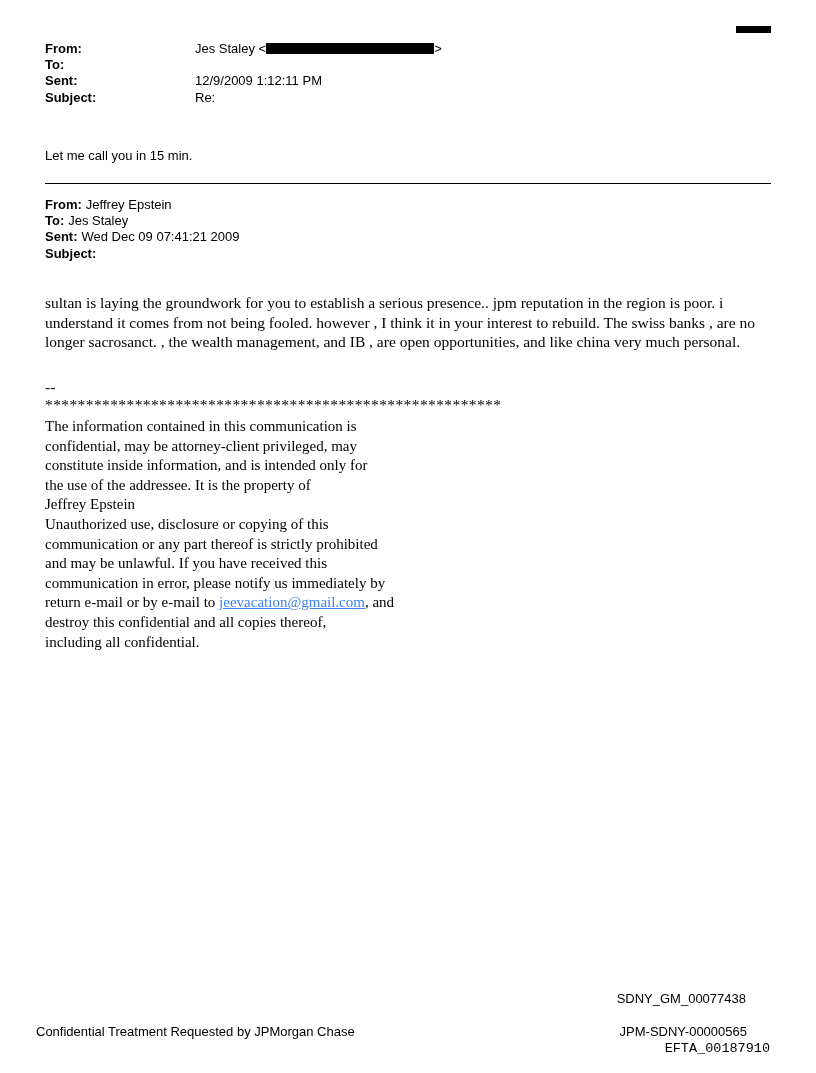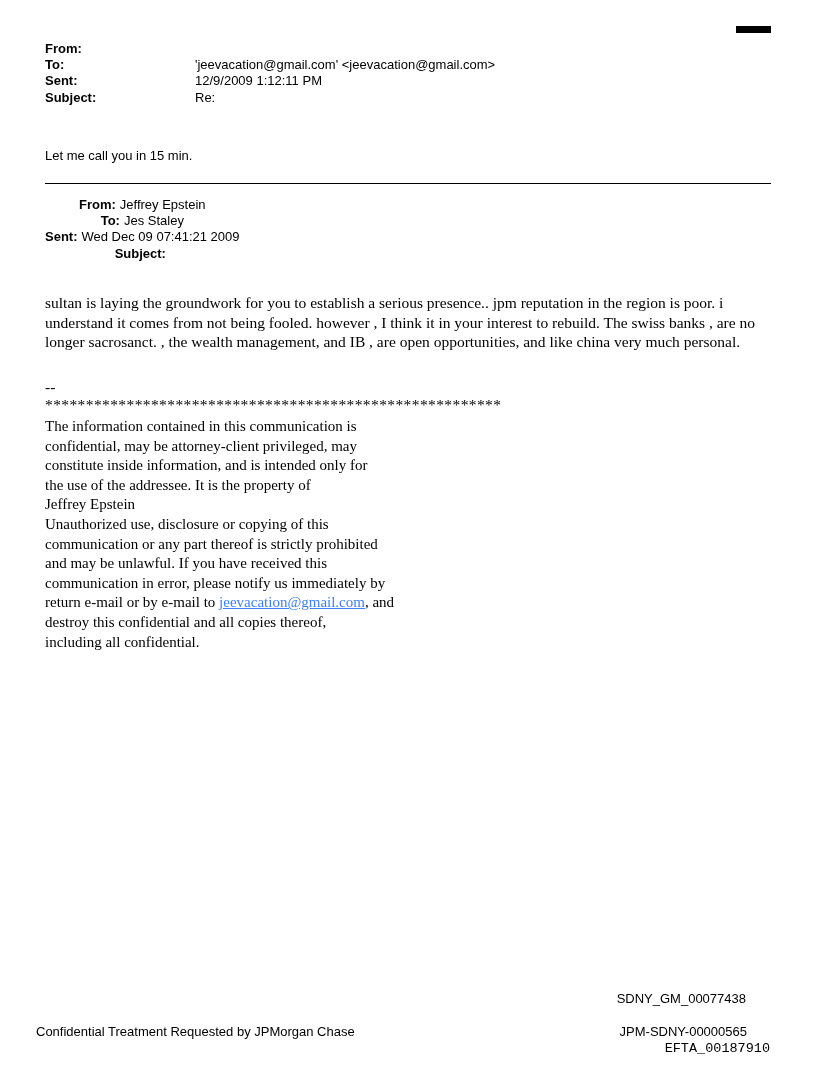--- a/index.html
+++ b/index.html
@@ -44,21 +44,20 @@
     position: absolute;
     left: 45px; top: 183px;
     width: 726px; height: 0;
     border-top: 1px solid #000000;
   }
   .header2 {
     position: absolute;
     left: 45px; top: 197px;
     font-size: 13px;
     line-height: 16.2px;
-    text-align: center;
   }
   .hlabel2 { font-weight: bold; margin-right: 4px; }
   .body2 {
     position: absolute;
     left: 45px; top: 293px;
     width: 734px;
     font-family: "Liberation Serif", serif;
     font-size: 15.5px;
     line-height: 19.5px;
   }
@@ -113,24 +112,24 @@
 </head>
 <body>
 
 <div class="page">
 
   <div class="top-redaction"></div>
 
   <div class="header1">
     <div class="hrow">
       <span class="hlabel">From:</span>
+      <span class="hvalue"><span>Jes Staley &lt;</span><span class="redaction-inline"></span><span>&gt;</span></span>
     </div>
     <div class="hrow">
       <span class="hlabel">To:</span>
-      <span class="hvalue">'jeevacation@gmail.com' &lt;jeevacation@gmail.com&gt;</span>
     </div>
     <div class="hrow">
       <span class="hlabel">Sent:</span>
       <span class="hvalue">12/9/2009 1:12:11 PM</span>
     </div>
     <div class="hrow">
       <span class="hlabel">Subject:</span>
       <span class="hvalue">Re:</span>
     </div>
   </div>

